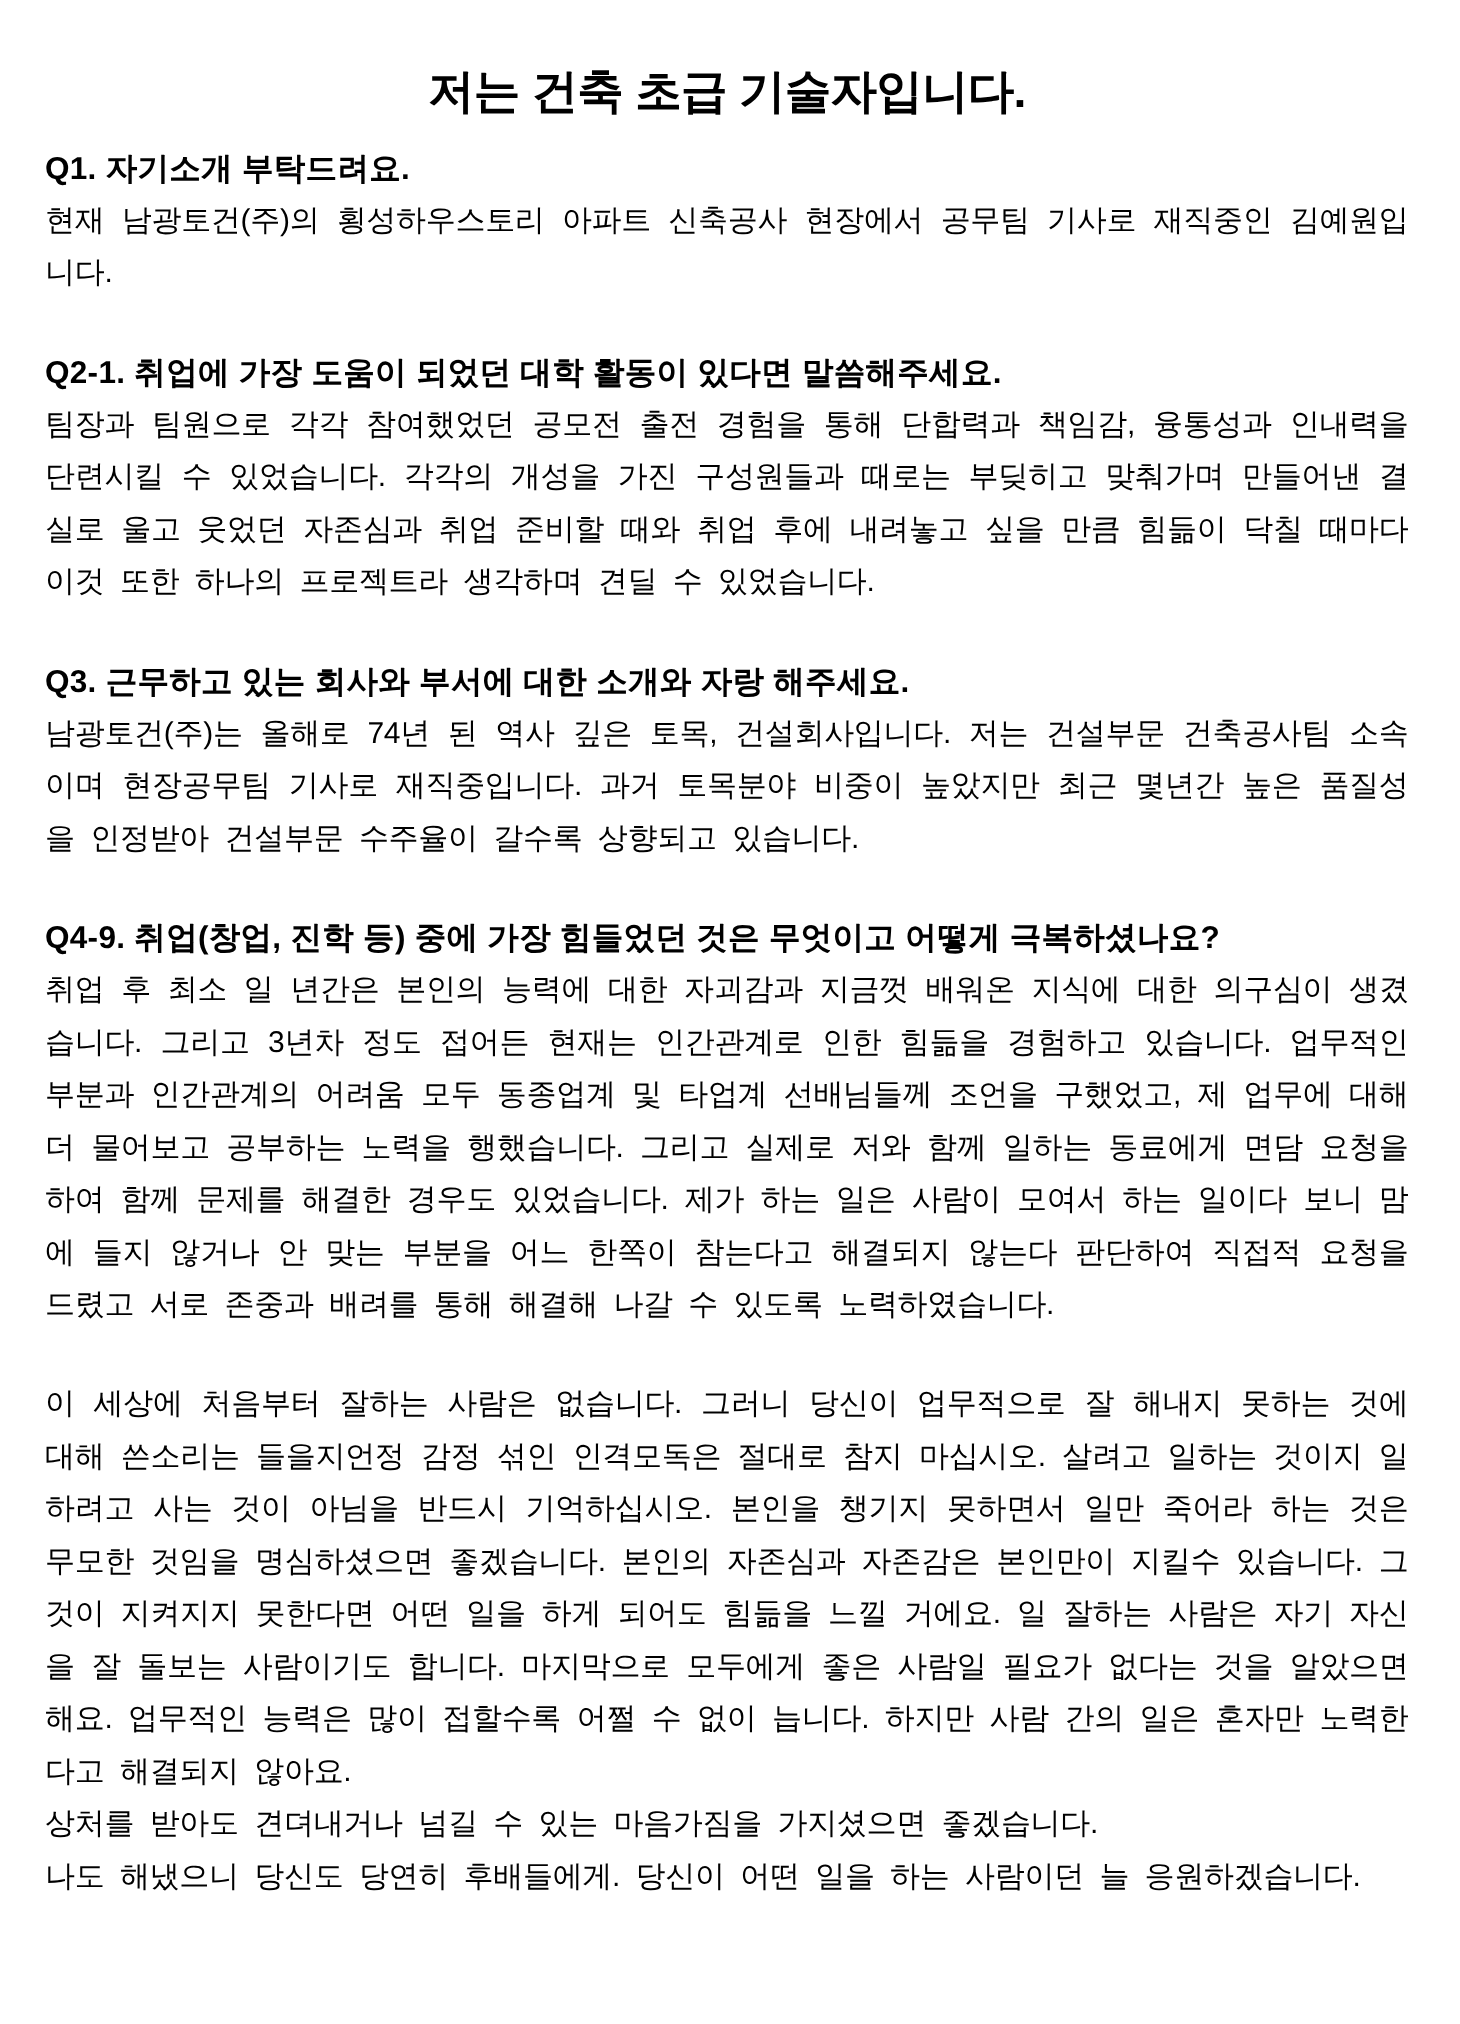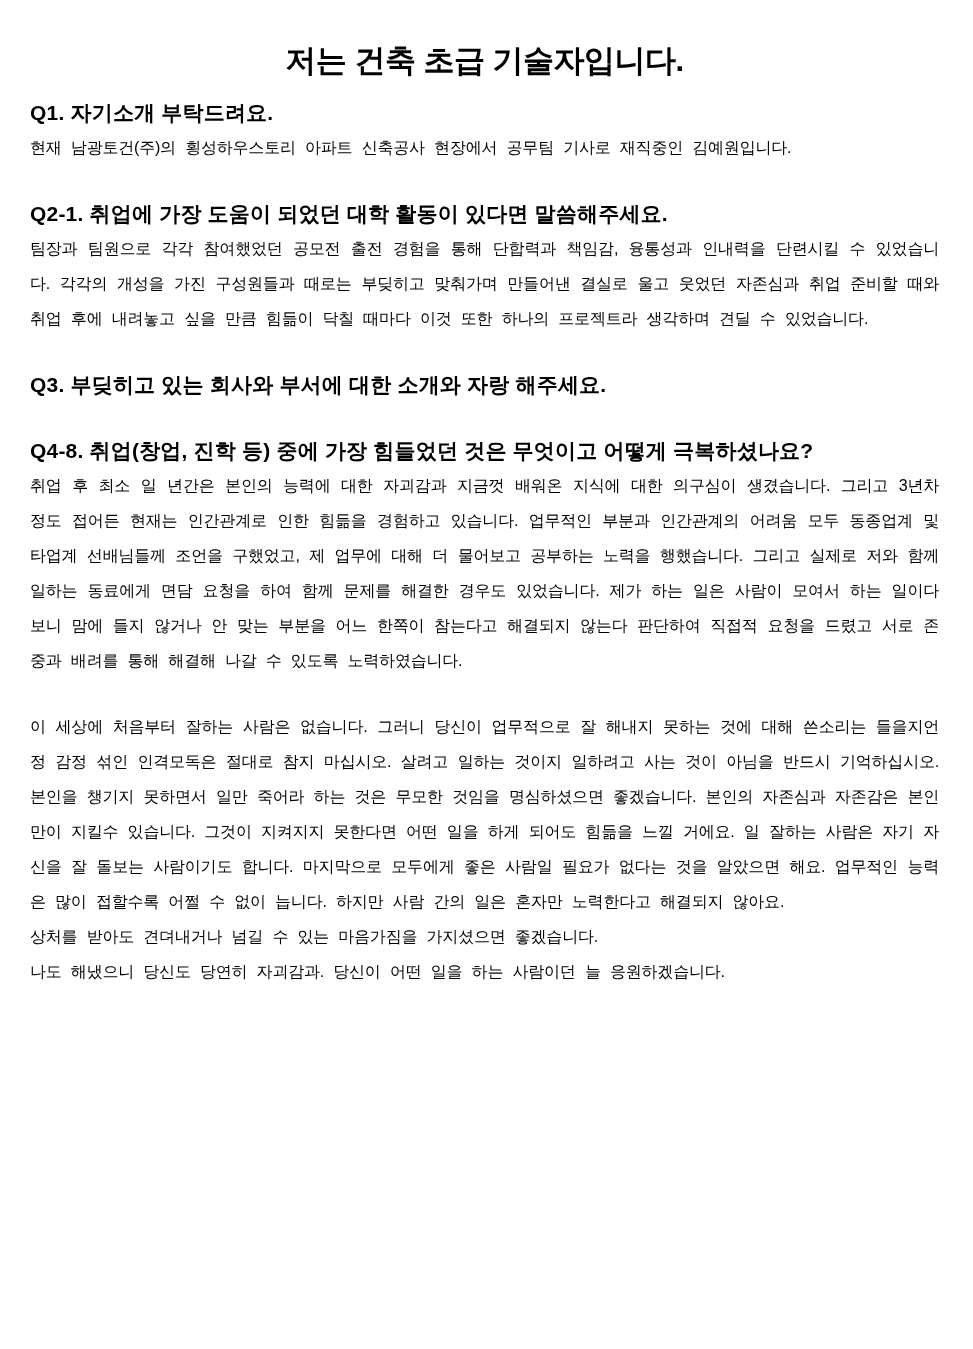--- a/index.html
+++ b/index.html
@@ -35,21 +35,21 @@
     margin-top: 31px;
   }
   .question {
     font-size: 21px;
     font-weight: 700;
     line-height: 35px;
     margin: 0;
     letter-spacing: 0.2px;
   }
   .answer {
-    font-size: 16px;
+    font-size: 20px;
     font-weight: 400;
     line-height: 35px;
     margin: 0;
     text-align: justify;
     word-spacing: 5px;
     letter-spacing: -0.2px;
   }
 </style>
 </head>
 <body>
@@ -62,27 +62,28 @@
     <h2 class="question">Q1. 자기소개 부탁드려요.</h2>
     <p class="answer">현재 남광토건(주)의 횡성하우스토리 아파트 신축공사 현장에서 공무팀 기사로 재직중인 김예원입니다.</p>
   </section>
 
   <section class="qa-section">
     <h2 class="question">Q2-1. 취업에 가장 도움이 되었던 대학 활동이 있다면 말씀해주세요.</h2>
     <p class="answer">팀장과 팀원으로 각각 참여했었던 공모전 출전 경험을 통해 단합력과 책임감, 융통성과 인내력을 단련시킬 수 있었습니다. 각각의 개성을 가진 구성원들과 때로는 부딪히고 맞춰가며 만들어낸 결실로 울고 웃었던 자존심과 취업 준비할 때와 취업 후에 내려놓고 싶을 만큼 힘듦이 닥칠 때마다 이것 또한 하나의 프로젝트라 생각하며 견딜 수 있었습니다.</p>
   </section>
 
   <section class="qa-section">
-    <h2 class="question">Q3. 부딪히고 있는 회사와 부서에 대한 소개와 자랑 해주세요.</h2>
+    <h2 class="question">Q3. 근무하고 있는 회사와 부서에 대한 소개와 자랑 해주세요.</h2>
+    <p class="answer">남광토건(주)는 올해로 74년 된 역사 깊은 토목, 건설회사입니다. 저는 건설부문 건축공사팀 소속이며 현장공무팀 기사로 재직중입니다. 과거 토목분야 비중이 높았지만 최근 몇년간 높은 품질성을 인정받아 건설부문 수주율이 갈수록 상향되고 있습니다.</p>
   </section>
 
   <section class="qa-section">
-    <h2 class="question">Q4-8. 취업(창업, 진학 등) 중에 가장 힘들었던 것은 무엇이고 어떻게 극복하셨나요?</h2>
+    <h2 class="question">Q4-9. 취업(창업, 진학 등) 중에 가장 힘들었던 것은 무엇이고 어떻게 극복하셨나요?</h2>
     <p class="answer">취업 후 최소 일 년간은 본인의 능력에 대한 자괴감과 지금껏 배워온 지식에 대한 의구심이 생겼습니다. 그리고 3년차 정도 접어든 현재는 인간관계로 인한 힘듦을 경험하고 있습니다. 업무적인 부분과 인간관계의 어려움 모두 동종업계 및 타업계 선배님들께 조언을 구했었고, 제 업무에 대해 더 물어보고 공부하는 노력을 행했습니다. 그리고 실제로 저와 함께 일하는 동료에게 면담 요청을 하여 함께 문제를 해결한 경우도 있었습니다. 제가 하는 일은 사람이 모여서 하는 일이다 보니 맘에 들지 않거나 안 맞는 부분을 어느 한쪽이 참는다고 해결되지 않는다 판단하여 직접적 요청을 드렸고 서로 존중과 배려를 통해 해결해 나갈 수 있도록 노력하였습니다.</p>
   </section>
 
   <section class="qa-section">
     <p class="answer">이 세상에 처음부터 잘하는 사람은 없습니다. 그러니 당신이 업무적으로 잘 해내지 못하는 것에 대해 쓴소리는 들을지언정 감정 섞인 인격모독은 절대로 참지 마십시오. 살려고 일하는 것이지 일하려고 사는 것이 아님을 반드시 기억하십시오. 본인을 챙기지 못하면서 일만 죽어라 하는 것은 무모한 것임을 명심하셨으면 좋겠습니다. 본인의 자존심과 자존감은 본인만이 지킬수 있습니다. 그것이 지켜지지 못한다면 어떤 일을 하게 되어도 힘듦을 느낄 거에요. 일 잘하는 사람은 자기 자신을 잘 돌보는 사람이기도 합니다. 마지막으로 모두에게 좋은 사람일 필요가 없다는 것을 알았으면 해요. 업무적인 능력은 많이 접할수록 어쩔 수 없이 늡니다. 하지만 사람 간의 일은 혼자만 노력한다고 해결되지 않아요.</p>
     <p class="answer">상처를 받아도 견뎌내거나 넘길 수 있는 마음가짐을 가지셨으면 좋겠습니다.</p>
-    <p class="answer">나도 해냈으니 당신도 당연히 자괴감과. 당신이 어떤 일을 하는 사람이던 늘 응원하겠습니다.</p>
+    <p class="answer">나도 해냈으니 당신도 당연히 후배들에게. 당신이 어떤 일을 하는 사람이던 늘 응원하겠습니다.</p>
   </section>
 
 </div>
 
 </body></html>

